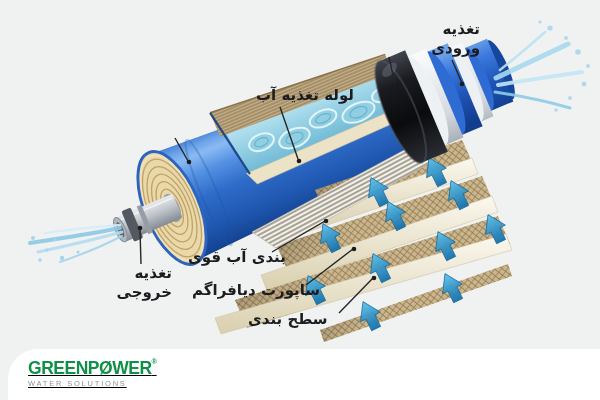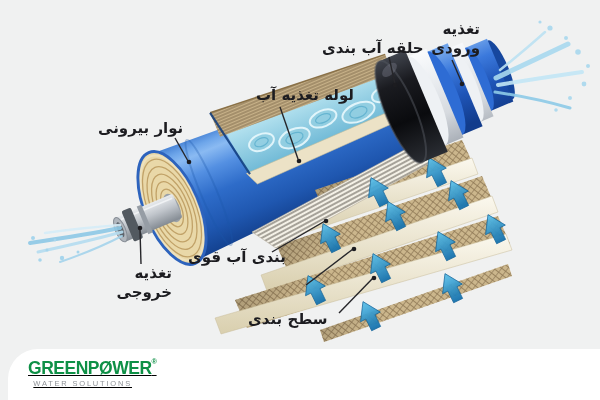--- a/index.html
+++ b/index.html
@@ -11,21 +11,21 @@
   svg.diagram{position:absolute;left:0;top:0;}
   .lbl{position:absolute;font:700 15px/19px "DejaVu Sans",sans-serif;color:#1c1c20;
        direction:rtl;white-space:nowrap;}
   .lbl.two{text-align:right;}
   .logo{position:absolute;left:28px;top:357px;text-decoration:underline;}
   .brand{font:700 19px/22px "Liberation Sans",sans-serif;color:#0e9046;
          letter-spacing:-.5px;transform:scaleX(.92);transform-origin:left center;
          white-space:nowrap;}
   .brand sup{font-size:8px;vertical-align:top;line-height:10px;}
   .tagline{font:400 7.5px/10px "Liberation Sans",sans-serif;color:#8e9297;
-           letter-spacing:1.8px;text-align:right;width:104px;margin-top:0px;}
+           letter-spacing:1.8px;text-align:left;width:104px;margin-top:0px;}
 </style>
 </head>
 <body>
 
 <div class="stage">
   <div class="panel"></div>
 
   <svg class="diagram" width="600" height="400" viewBox="0 0 600 400">
     <defs>
       <linearGradient id="bodyGrad" gradientUnits="userSpaceOnUse" x1="0" y1="148" x2="0" y2="268">
@@ -266,27 +266,26 @@
         <circle cx="354" cy="249" r="2.3" stroke="none"></circle>
       <path d="M339,313 L373,278" fill="none"></path>
         <circle cx="374" cy="278" r="2.3" stroke="none"></circle>
     </g>
   </svg>
 
   <div class="lbl two" style="left:424px;top:20px;width:56px;">
     <div>تغذیه</div>
     <div>ورودی</div>
   </div>
-  <div class="lbl" style="left:322px;top:39px;">حلقه آب بندی</div>
   <div class="lbl" style="left:256px;top:86px;">لوله تغذیه آب</div>
-  <div class="lbl" style="left:98px;top:119px;">نوار بیرونی</div>
   <div class="lbl two" style="left:104px;top:264px;width:68px;">
     <div>تغذیه</div>
     <div>خروجی</div>
   </div>
   <div class="lbl" style="left:188px;top:248px;">بندی آب قوی</div>
+  <div class="lbl" style="left:192px;top:281px;">ساپورت دیافراگم</div>
   <div class="lbl" style="left:248px;top:310px;">سطح بندی</div>
 
   <div class="logo">
     <div class="brand"><span>GREENPØWER</span><sup>®</sup></div>
     <div class="tagline">WATER SOLUTIONS</div>
   </div>
 </div>
 
 </body></html>

